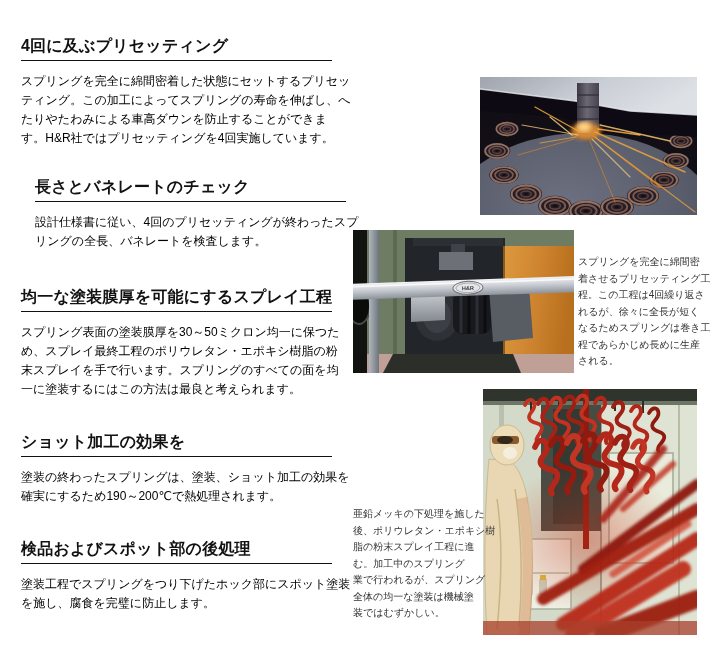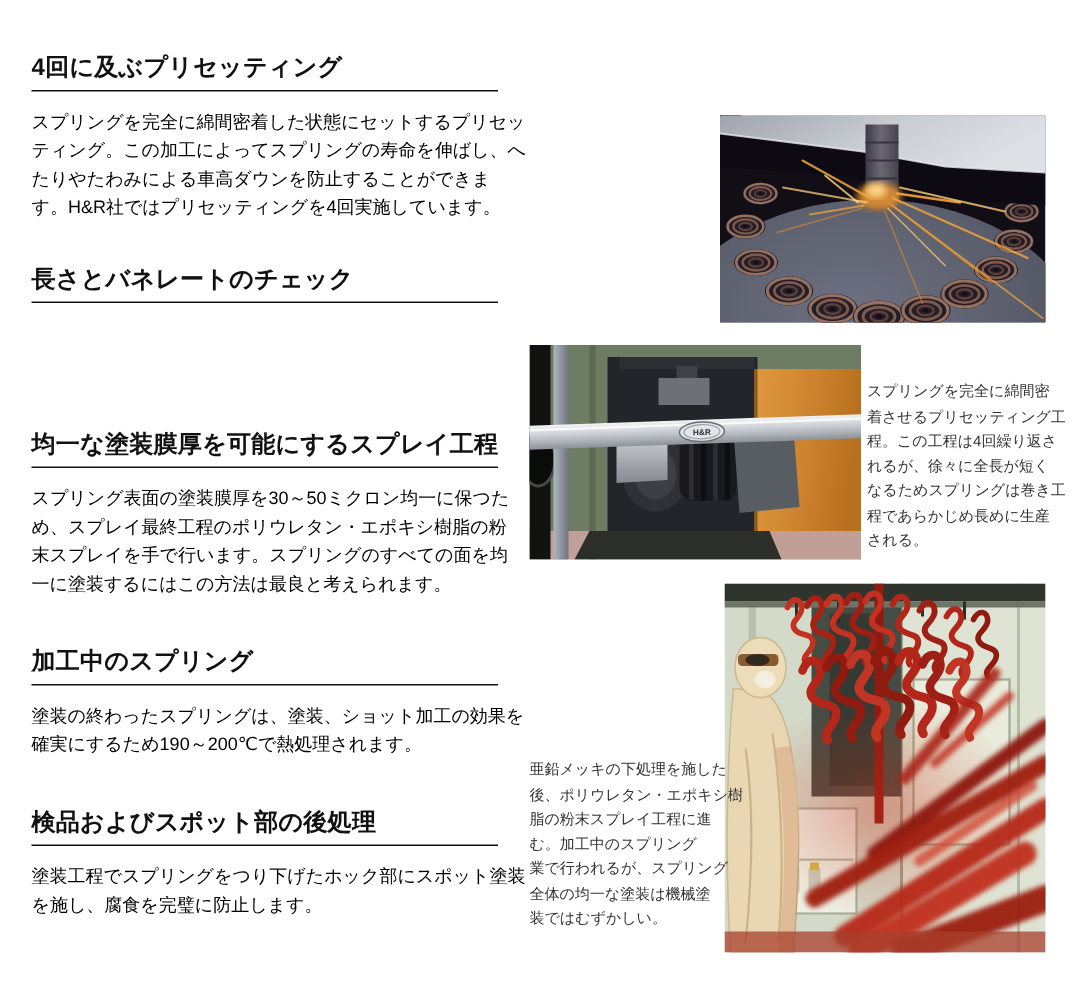--- a/index.html
+++ b/index.html
@@ -22,34 +22,36 @@
   <div>
 
     <section class="section" style="top:35px;">
       <h2>4回に及ぶプリセッティング</h2>
       <p>スプリングを完全に綿間密着した状態にセットするプリセッ
 ティング。この加工によってスプリングの寿命を伸ばし、へ
 たりやたわみによる車高ダウンを防止することができま
 す。H&amp;R社ではプリセッティングを4回実施しています。</p>
     </section>
 
-    <section class="section" style="top:176px;">
+    <section class="section" style="top:176px;margin-left:14px;">
       <h2>長さとバネレートのチェック</h2>
+      <p>設計仕様書に従い、4回のプリセッティングが終わったスプ
+リングの全長、バネレートを検査します。</p>
     </section>
 
     <section class="section" style="top:286px;">
       <h2>均一な塗装膜厚を可能にするスプレイ工程</h2>
       <p>スプリング表面の塗装膜厚を30～50ミクロン均一に保つた
 め、スプレイ最終工程のポリウレタン・エポキシ樹脂の粉
 末スプレイを手で行います。スプリングのすべての面を均
 一に塗装するにはこの方法は最良と考えられます。</p>
     </section>
 
     <section class="section" style="top:431px;">
-      <h2>加工中のスプリング</h2>
+      <h2>ショット加工の効果を</h2>
       <p>塗装の終わったスプリングは、塗装、ショット加工の効果を
 確実にするため190～200℃で熱処理されます。</p>
     </section>
 
     <section class="section" style="top:538px;">
       <h2>検品およびスポット部の後処理</h2>
       <p>塗装工程でスプリングをつり下げたホック部にスポット塗装
 を施し、腐食を完璧に防止します。</p>
     </section>
   </div>

